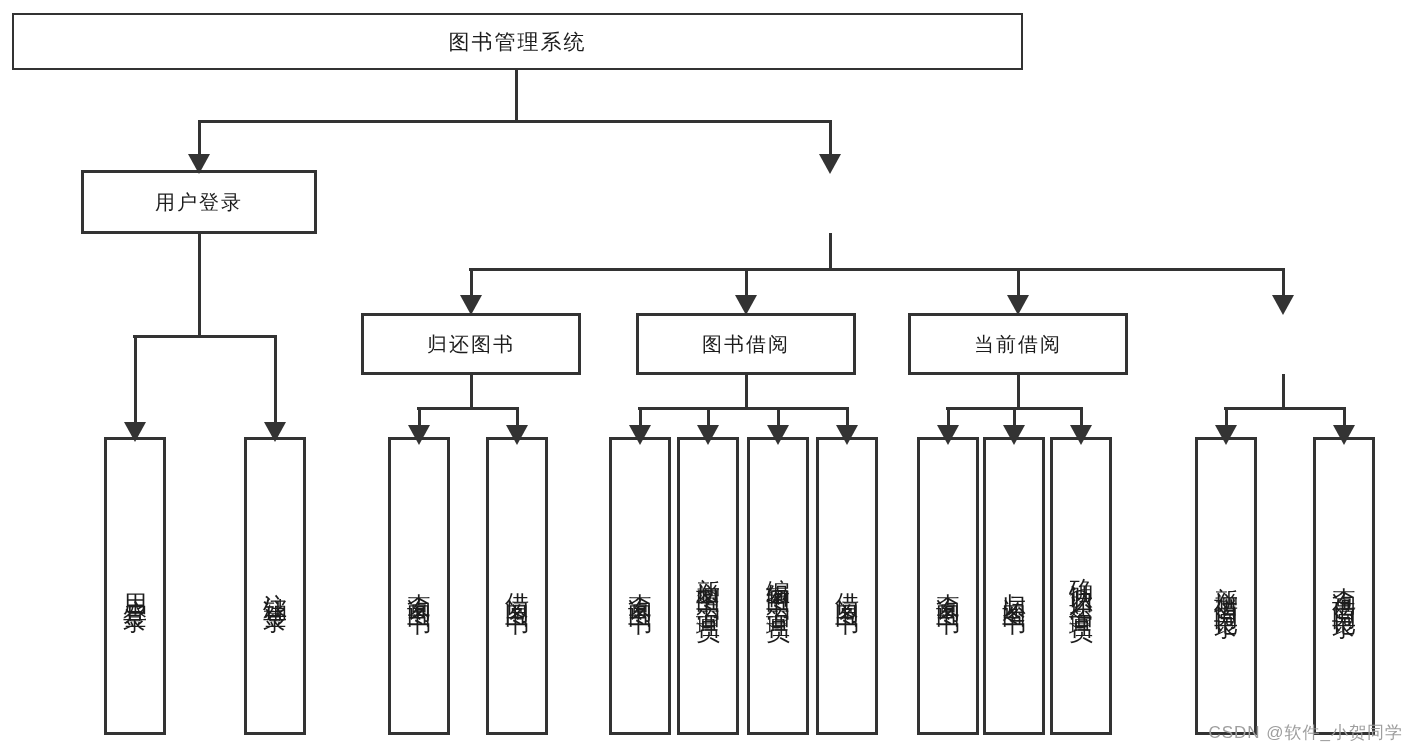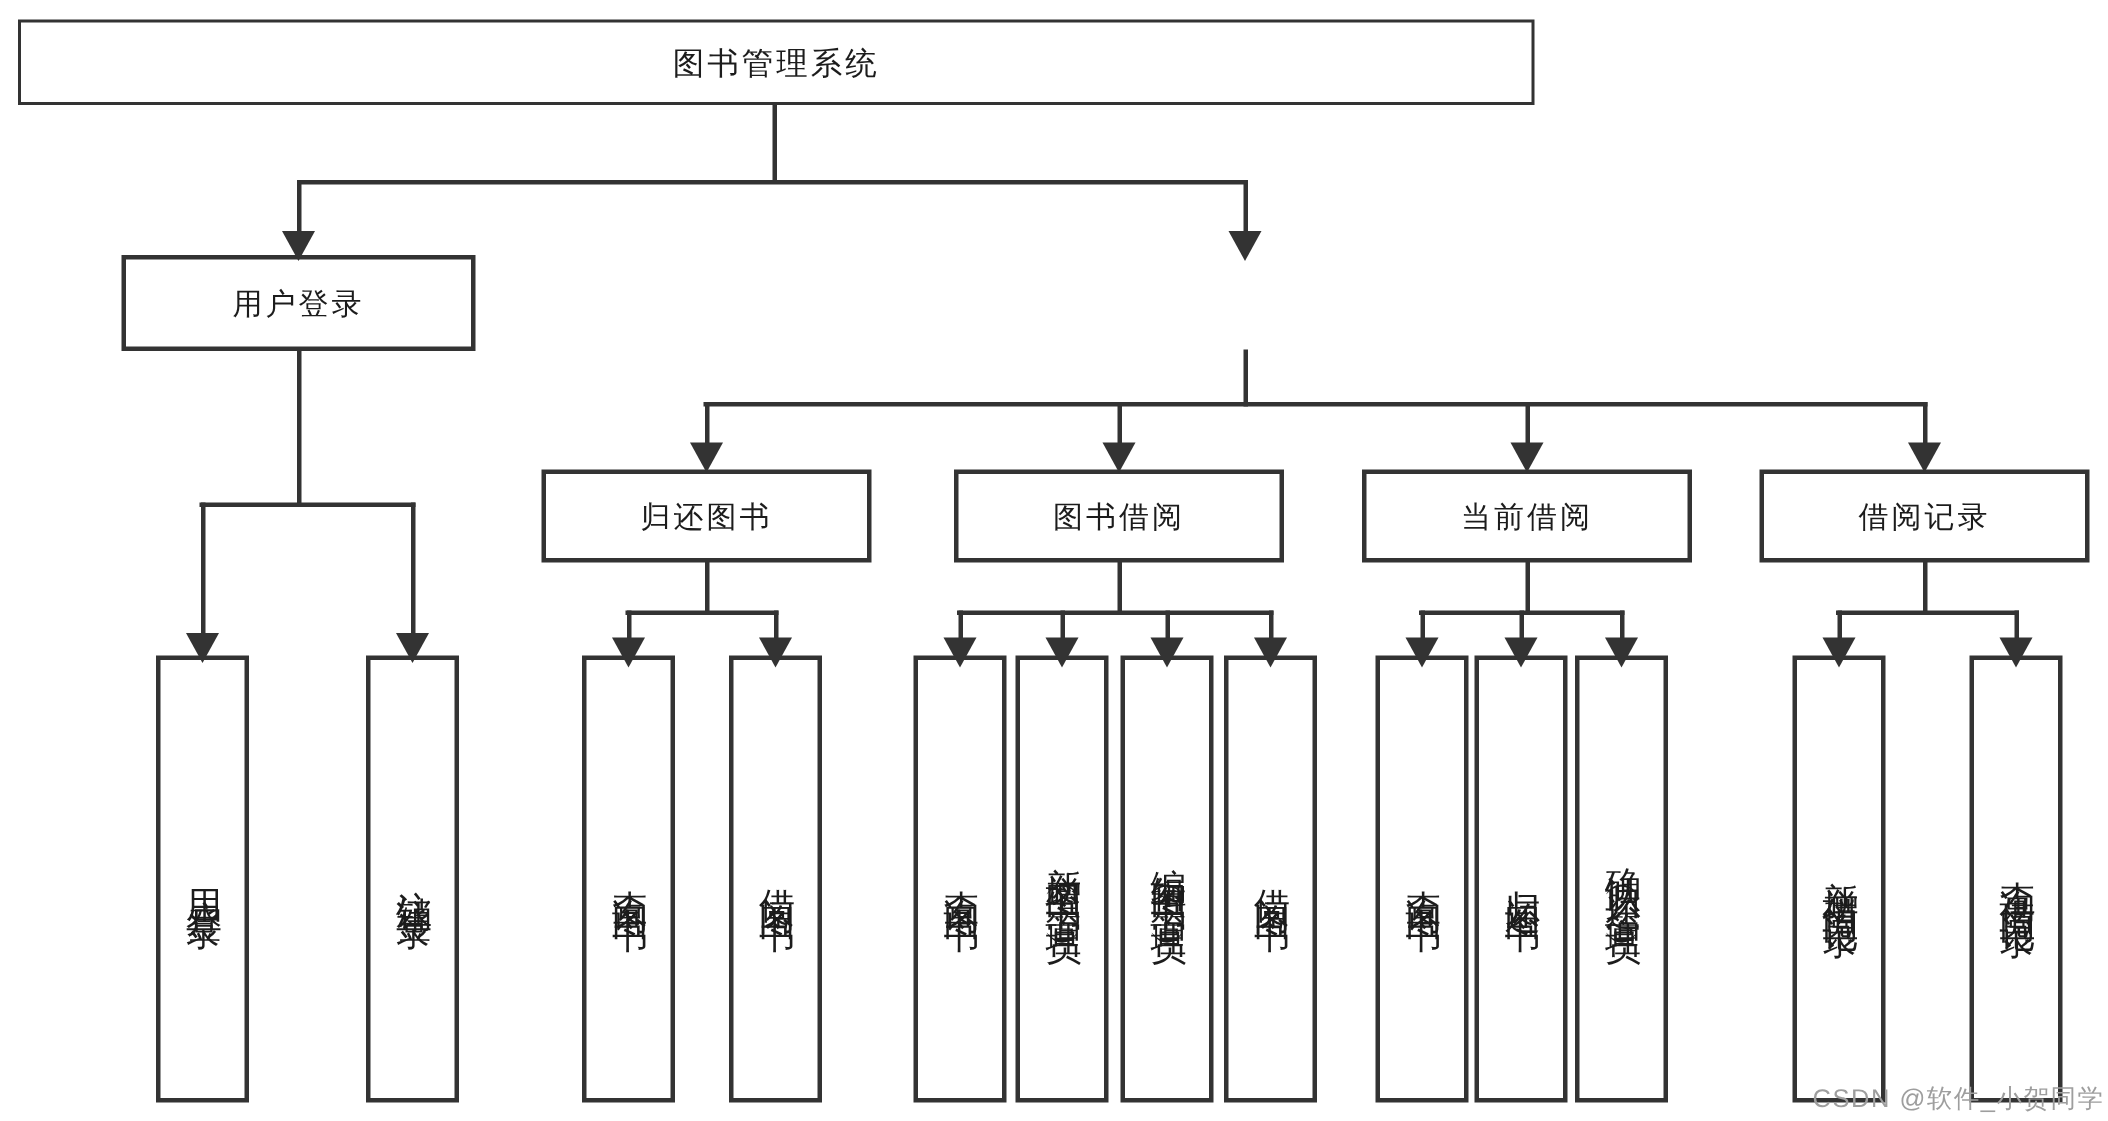--- a/index.html
+++ b/index.html
@@ -68,23 +68,20 @@
   </div>
 
   <div class="box h3" style="left:361px; top:313px; width:220px; height:62px;">
     <span class="lbl">归还图书</span>
   </div>
   <div class="box h3" style="left:908px; top:313px; width:220px; height:62px;">
     <span class="lbl">当前借阅</span>
   </div>
   <div class="box h3" style="left:636px; top:313px; width:220px; height:62px;">
     <span class="lbl">图书借阅</span>
-  </div>
-  <div class="box h3" style="left:1173px; top:313px; width:220px; height:62px;">
-    <span class="lbl">借阅记录</span>
   </div>
 
   <div class="box vb" style="left:104px; top:437px; width:62px; height:298px;">
     <span class="vt">用户登录</span>
   </div>
   <div class="box vb" style="left:244px; top:437px; width:62px; height:298px;">
     <span class="vt">注销登录</span>
   </div>
 
   <div class="box vb" style="left:388px; top:437px; width:62px; height:298px;">

